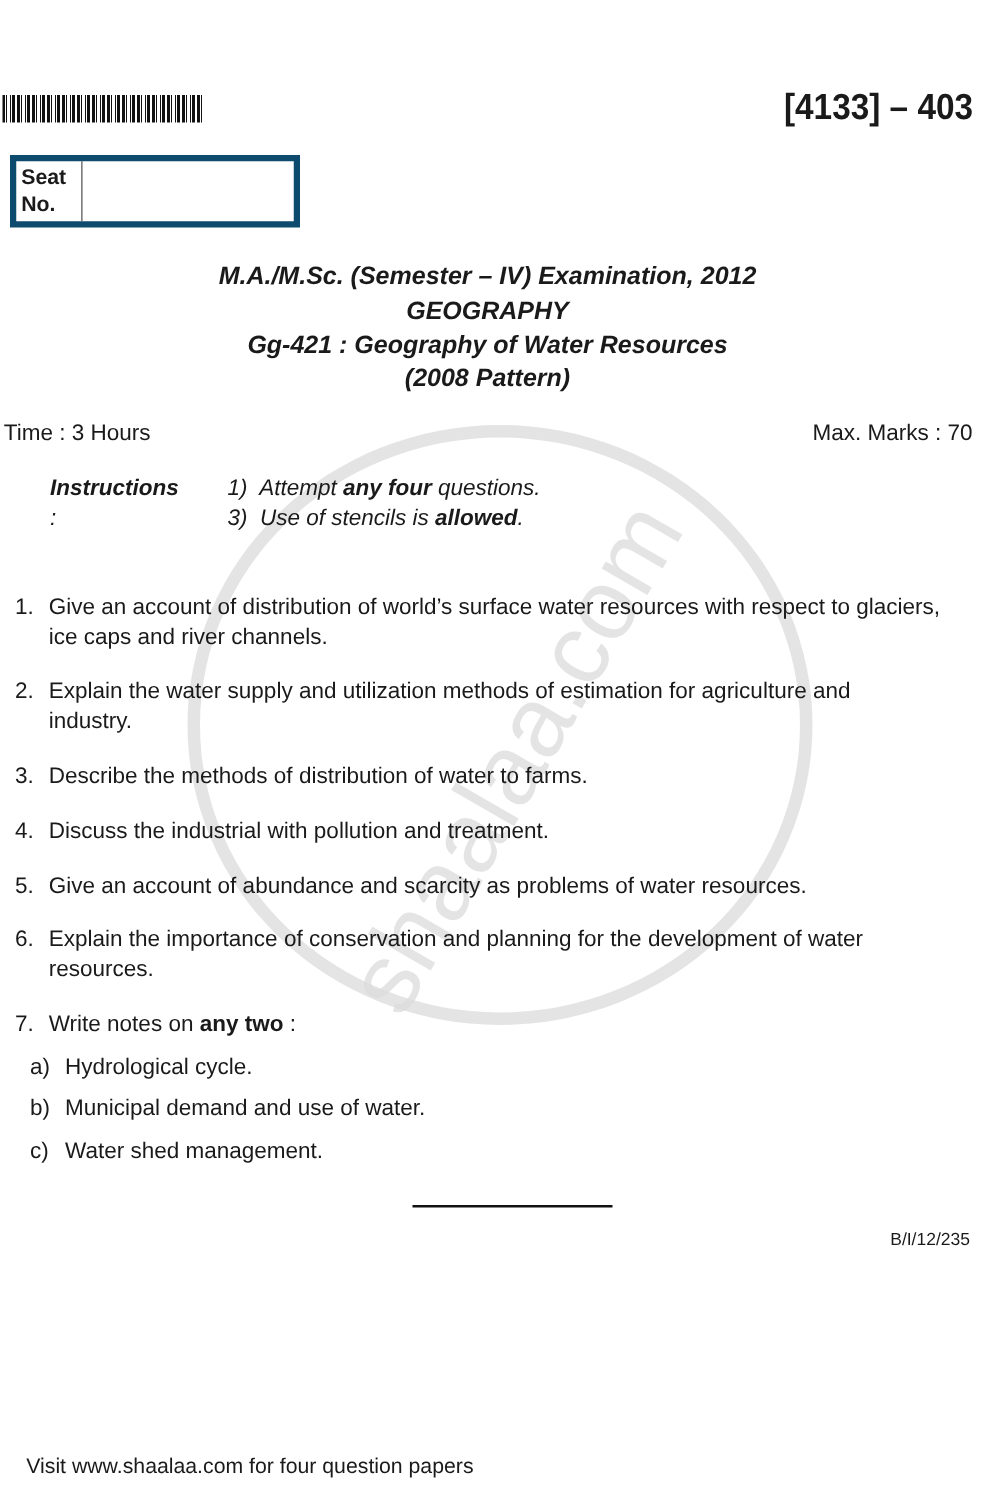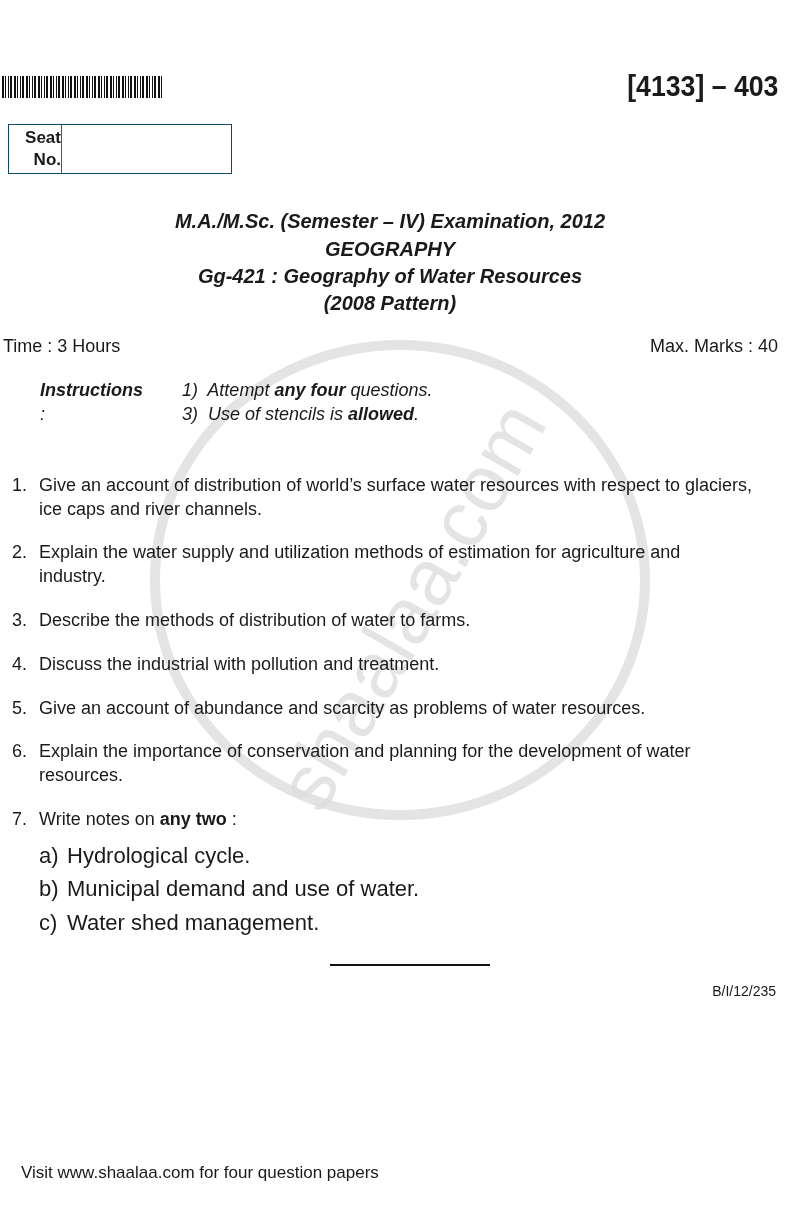--- a/index.html
+++ b/index.html
@@ -2,32 +2,32 @@
 <html><head>
 <meta charset="utf-8">
 <style>
   html, body { margin: 0; padding: 0; background: #ffffff; }
   body { width: 800px; height: 1206px; position: relative; overflow: hidden;
          font-family: "Liberation Sans", sans-serif; color: #1a1a1a; }
   .abs { position: absolute; }
   .barcode { left: 2px; top: 76px; width: 160px; height: 22px;
              background: repeating-linear-gradient(90deg, #111 0 2px, #fff 2px 3px, #111 3px 4px, #fff 4px 6px, #111 6px 7px, #fff 7px 8px, #111 8px 10px, #fff 10px 12px); }
   .code { right: 22px; top: 70px; font-size: 29px; font-weight: bold; letter-spacing: 0px; transform: scaleX(0.92); transform-origin: right; }
-  .seat { left: 8px; top: 124px; width: 222px; height: 48px; border: 1px solid #0c4a6e; display: flex; text-align: right; }
+  .seat { left: 8px; top: 124px; width: 222px; height: 48px; border: 5px solid #0c4a6e; display: flex; }
   .seat-label { width: 48px; border-right: 1px solid #555; font-size: 17px; font-weight: bold; line-height: 22px; padding: 2px 0 0 4px; }
   .seat-field { flex: 1; }
   .head { left: 0; width: 780px; text-align: center; font-weight: bold; font-size: 20px; font-style: italic; }
   .meta { top: 336px; font-size: 18px; }
   .instr { left: 40px; top: 378px; font-size: 18px; font-style: italic; line-height: 24px; }
   .instr-label { font-weight: bold; position: absolute; left: 0; top: 0; }
   .instr-list { position: absolute; left: 142px; top: 0; white-space: nowrap; }
   .q { left: 12px; width: 740px; font-size: 18px; line-height: 24px; }
   .q .num { position: absolute; left: 0; top: 0; }
   .q .txt { margin-left: 27px; }
-  .sub { left: 39px; font-size: 22px; }
+  .sub { left: 24px; font-size: 18px; }
   .sub .num { display: inline-block; width: 28px; }
   .rule { left: 330px; top: 964px; width: 160px; border-top: 2px solid #111; }
   .ref { right: 24px; top: 983px; font-size: 14px; }
   .footer { left: 21px; top: 1163px; font-size: 17px; }
   .wm-circle { left: 150px; top: 340px; width: 500px; height: 480px; border: 10px solid #d8d8d8; border-radius: 50%; box-sizing: border-box; opacity: 0.7; }
   .wm-text { left: 185px; top: 560px; font-size: 80px; color: #dcdcdc; transform: rotate(-60deg); transform-origin: center; white-space: nowrap; opacity: 0.75; }
 </style>
 </head>
 <body>
 
@@ -41,21 +41,21 @@
   <div class="seat-label">Seat No.</div>
   <div class="seat-field"></div>
 </div>
 
 <div class="abs head" style="top:210px">M.A./M.Sc. (Semester – IV) Examination, 2012</div>
 <div class="abs head" style="top:238px">GEOGRAPHY</div>
 <div class="abs head" style="top:265px">Gg-421 : Geography of Water Resources</div>
 <div class="abs head" style="top:292px">(2008 Pattern)</div>
 
 <div class="abs meta" style="left:3px">Time : 3 Hours</div>
-<div class="abs meta" style="right:22px">Max. Marks : 40</div>
+<div class="abs meta" style="right:22px">Max. Marks : 70</div>
 
 <div class="abs instr">
   <span class="instr-label"><span>Instructions</span><span style="font-weight:normal"> :</span></span>
   <div class="instr-list">
     <div><span>1)</span>&nbsp; <span>Attempt </span><b>any four</b><span> questions.</span></div>
     <div><span>3)</span>&nbsp; <span>Use of stencils is </span><b>allowed</b><span>.</span></div>
   </div>
 </div>
 
 <div class="abs q" style="top:473px">

